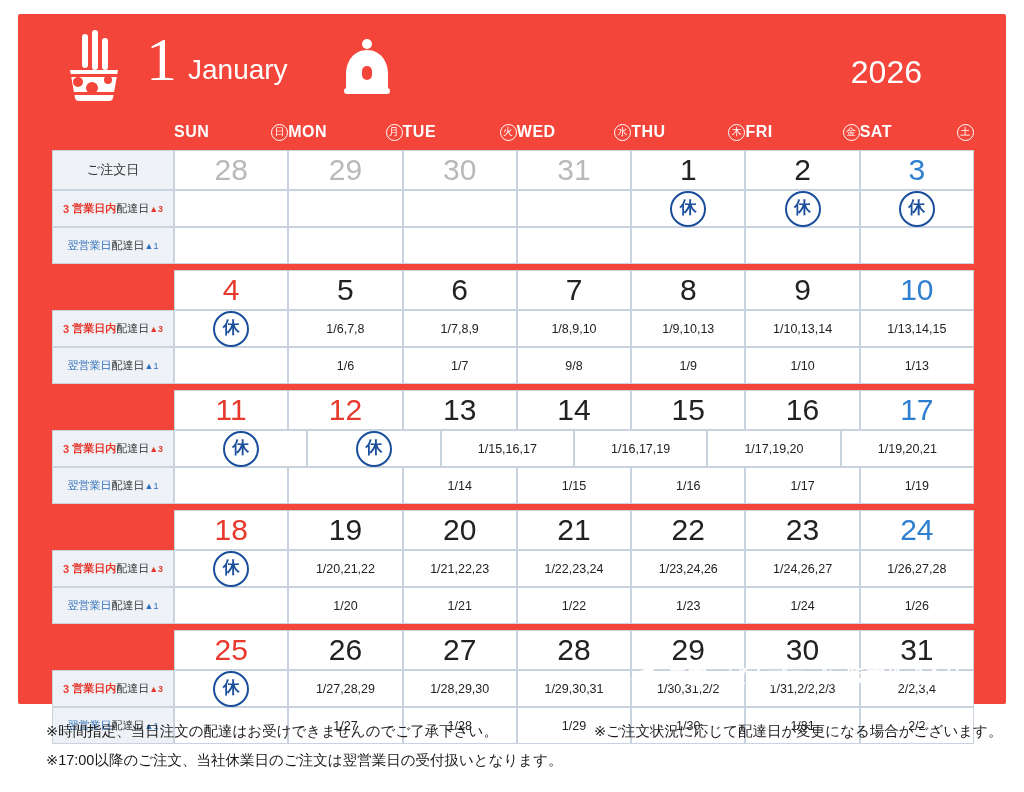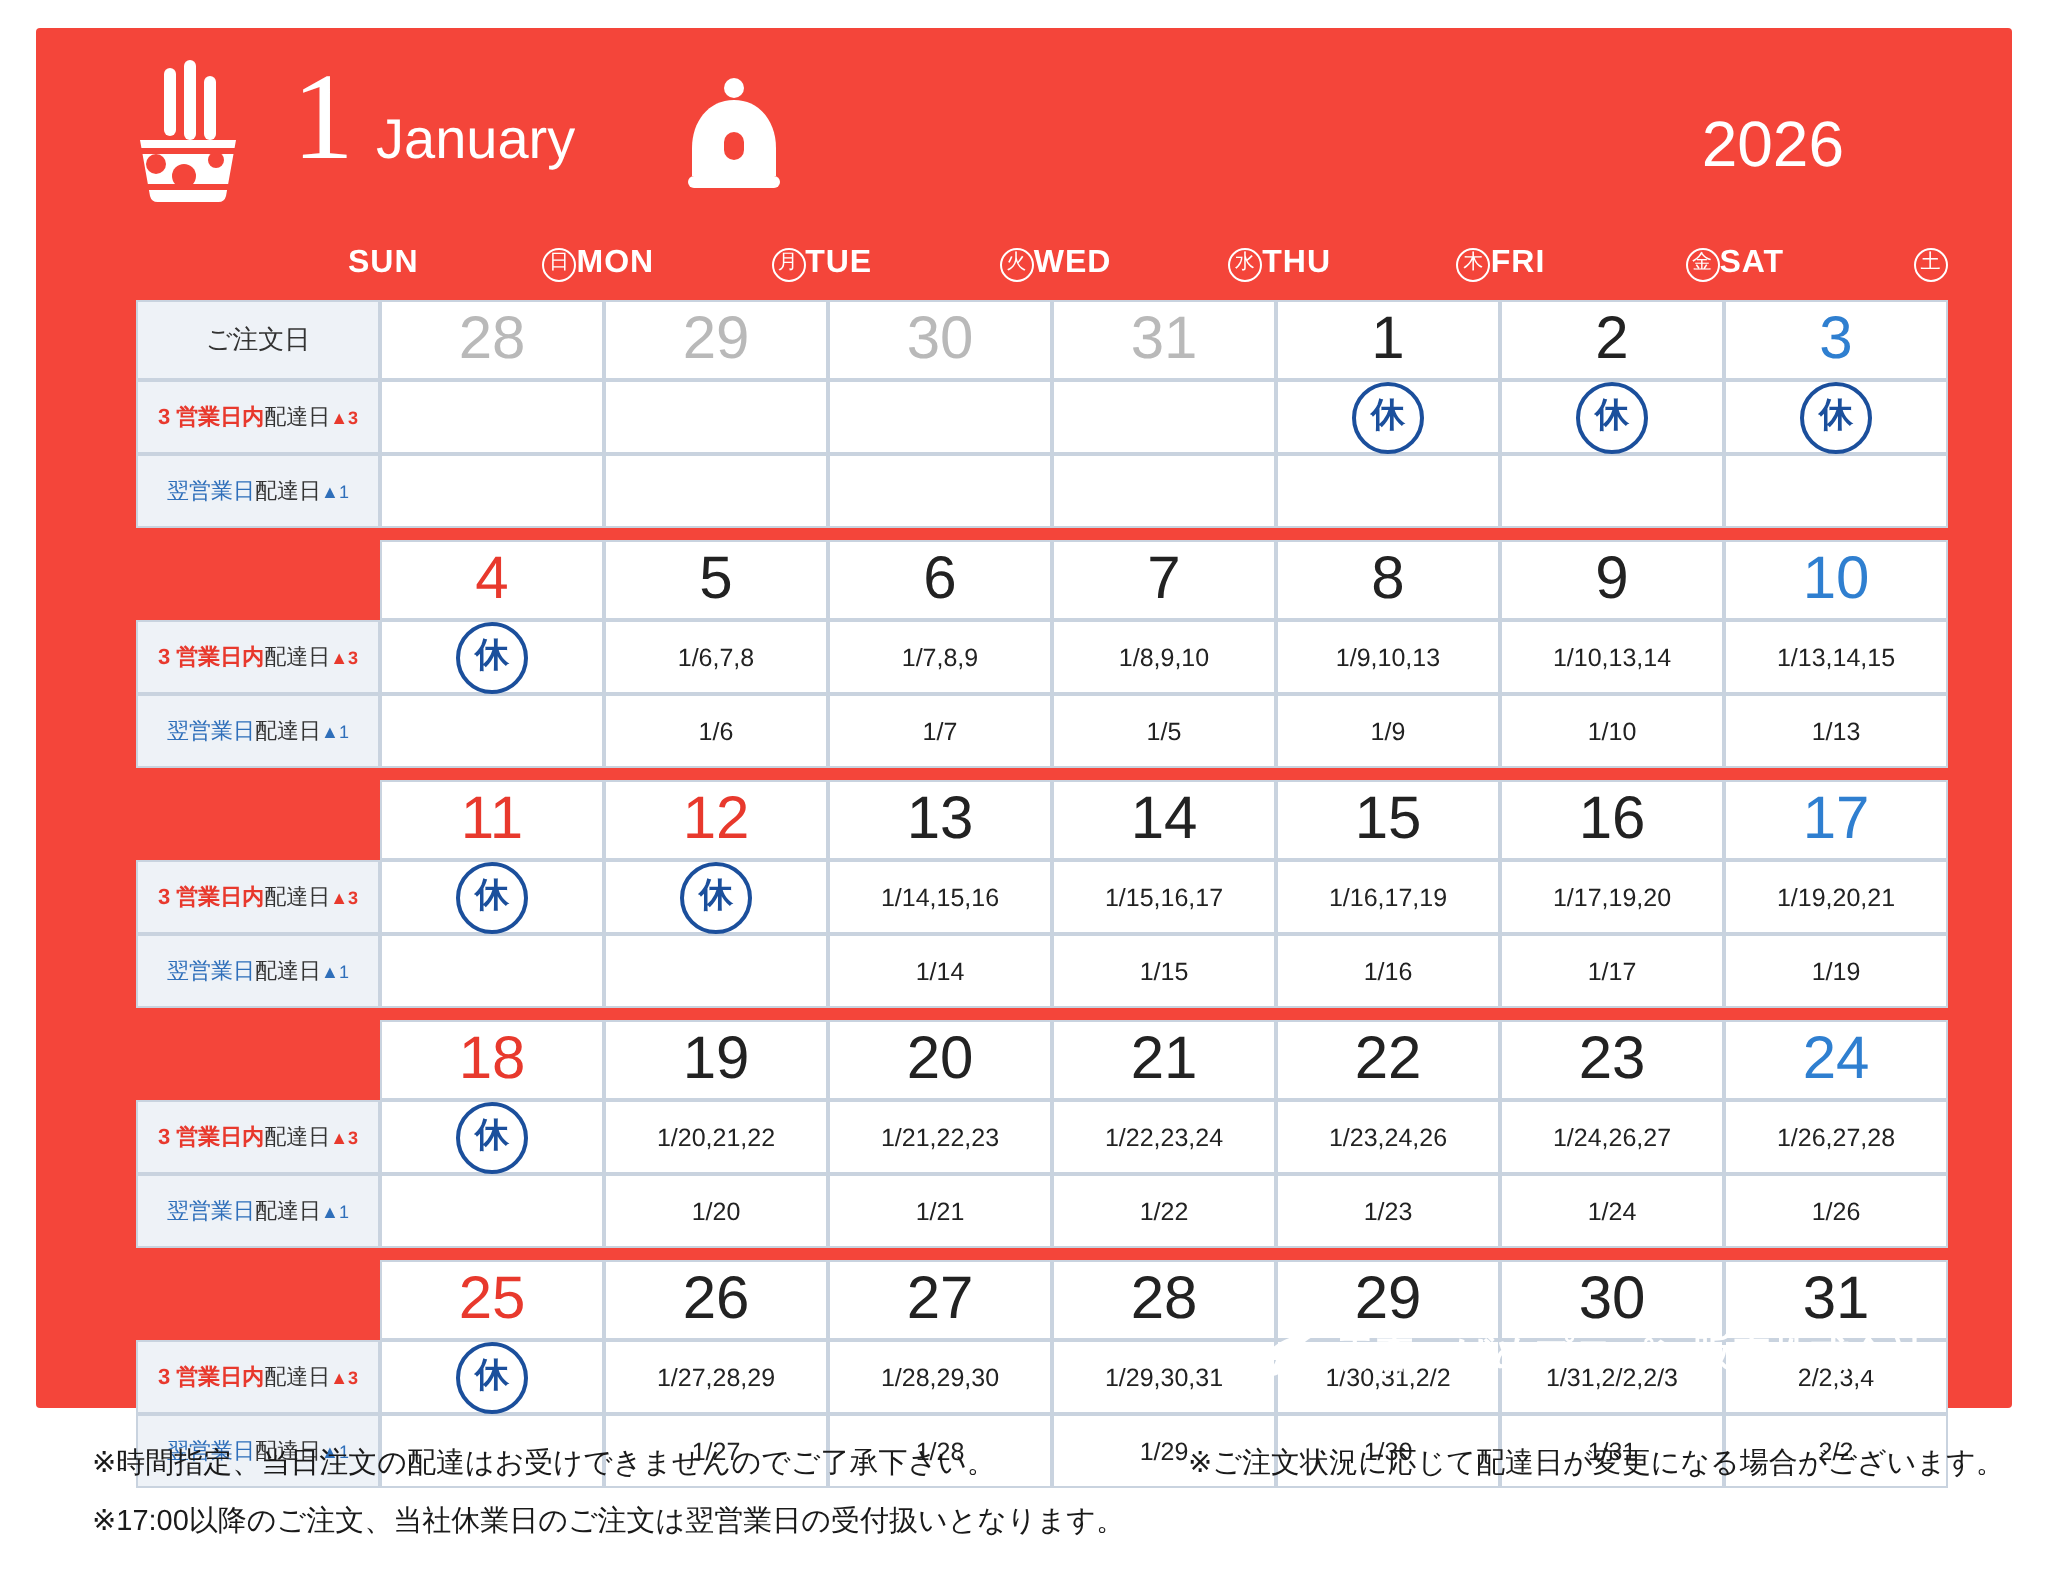--- a/index.html
+++ b/index.html
@@ -62,21 +62,20 @@
     border:1.3px solid #ffffff;border-radius:50%;
     width:15px;height:15px;line-height:13px;font-size:10px;
     font-weight:normal;text-align:center;
   }
   
   .cal{
     position:absolute;left:34px;top:136px;width:922px;
   }
   .week{
     margin-bottom:6px;
-    margin-left:16px;
   }
   .row{
     display:flex;
     width:100%;
   }
   .lbl{
     width:122px;flex:0 0 122px;
     background:#eef2f7;
     border:1px solid #c9d3df;
     box-sizing:border-box;
@@ -284,21 +283,21 @@
           </div>
           <div class="row d1row">
             <div class="lbl">
               <span class="lb1">翌営業日</span>
               <span>配達日</span>
               <span class="sup lb1">▲1</span>
             </div>
             <div class="cell"></div>
             <div class="cell">1/6</div>
             <div class="cell">1/7</div>
-            <div class="cell">1/5</div>
+            <div class="cell">9/8</div>
             <div class="cell">1/9</div>
             <div class="cell">1/10</div>
             <div class="cell">1/13</div>
           </div>
         </div>
         <div class="week">
           <div class="row daterow">
             <div class="lbl order" style="background: rgb(244, 69, 58); border: none;"></div>
             <div class="cell sun">11</div>
             <div class="cell sun">12</div>
@@ -313,21 +312,20 @@
             <div class="cell">
               <span class="holiday-wrap">
                 <span class="kyu">休</span>
               </span>
             </div>
             <div class="cell">
               <span class="holiday-wrap">
                 <span class="kyu">休</span>
               </span>
             </div>
-            <div class="cell">1/14,15,16</div>
             <div class="cell">1/15,16,17</div>
             <div class="cell">1/16,17,19</div>
             <div class="cell">1/17,19,20</div>
             <div class="cell">1/19,20,21</div>
           </div>
           <div class="row d1row">
             <div class="lbl">
               <span class="lb1">翌営業日</span>
               <span>配達日</span>
               <span class="sup lb1">▲1</span>

